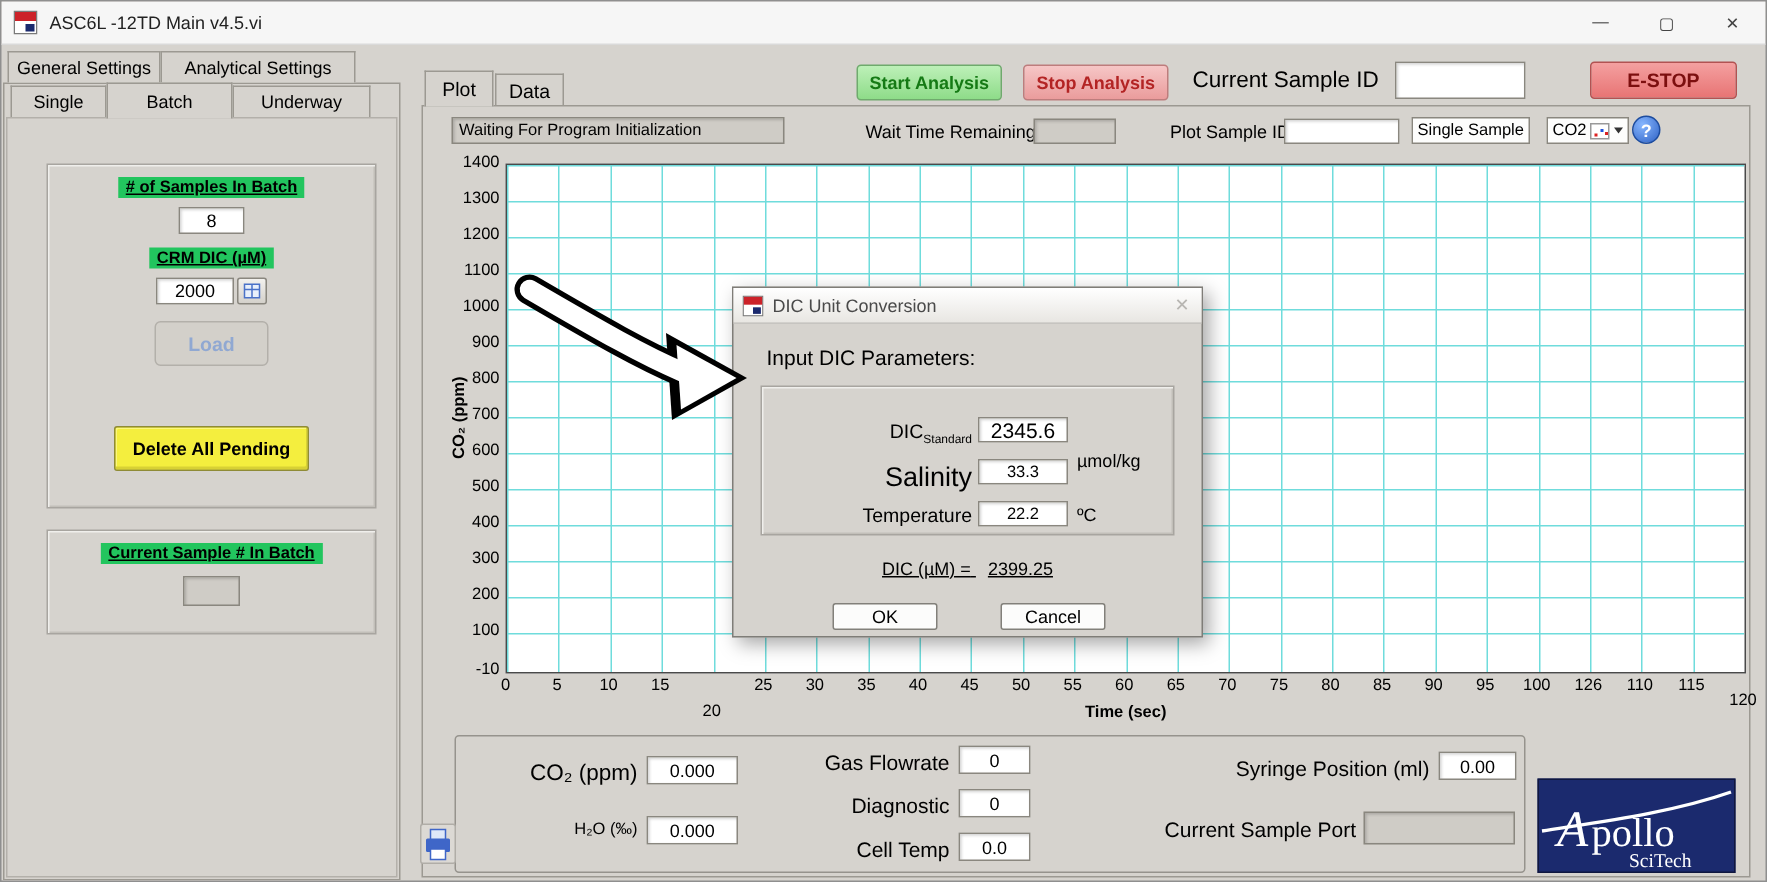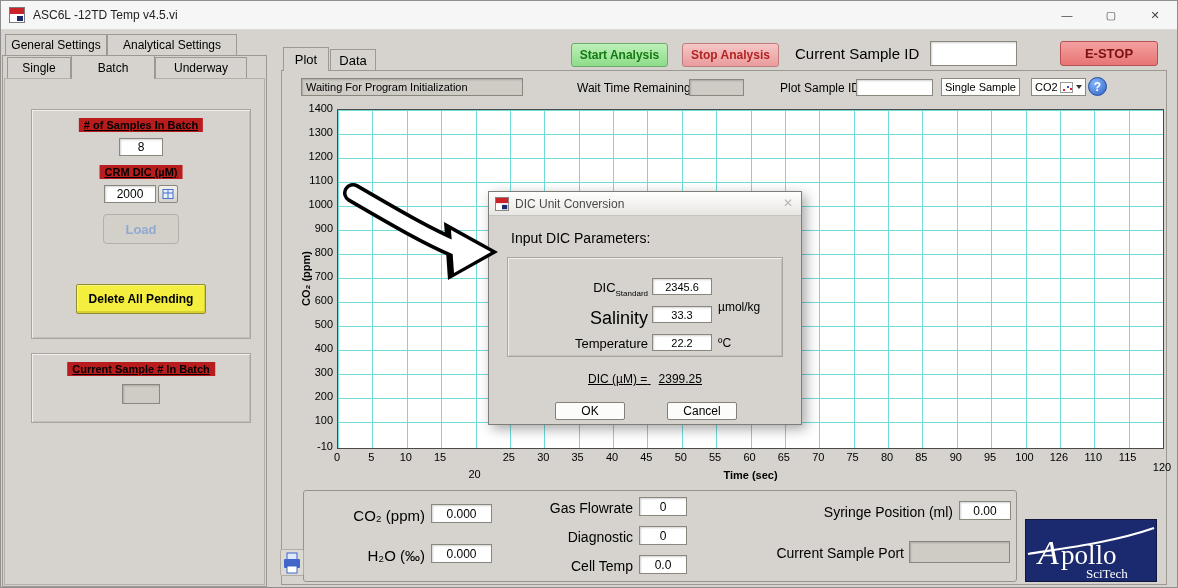--- a/index.html
+++ b/index.html
@@ -6,21 +6,21 @@
   body { font-family:"Liberation Sans", sans-serif; background:#9a9a9a; }
   .win { position:relative; width:1178px; height:588px; background:#d6d3ce; border:1px solid #8f8f8f; overflow:hidden; }
   .titlebar { position:absolute; left:0; top:0; width:100%; height:29px; background:#f6f6f6; border-bottom:1px solid #dadada; display:flex; align-items:center; padding-left:8px; z-index:10; }
   .title { font-size:12px; color:#222; margin-left:8px; }
   .wctrls { position:absolute; right:0; top:0; height:29px; display:flex; }
   .wbtn { width:44px; height:28px; display:flex; align-items:center; justify-content:center; font-size:11px; color:#444; }
   .page { position:absolute; border:1px solid #9c9992; background:#d6d3ce; }
   .tab { position:absolute; background:#d6d3ce; border:1px solid #9c9992; border-bottom:none; font-size:12px; display:flex; align-items:center; justify-content:center; color:#000; z-index:3; }
   .tab.sel { z-index:6; }
   .group { position:absolute; border:1px solid #a8a5a0; box-shadow:inset 1px 1px 0 #f0efec, inset -1px -1px 0 #c2bfb9; }
-  .blulab { position:absolute; background:#b91c1c; color:#000; font-size:11px; font-weight:bold; text-decoration:underline; padding:1px 5px; white-space:nowrap; }
+  .blulab { position:absolute; background:#22c55e; color:#000; font-size:11px; font-weight:bold; text-decoration:underline; padding:1px 5px; white-space:nowrap; }
   .field { position:absolute; background:#fff; border:1px solid #8a877f; box-shadow:inset 1px 1px 2px rgba(0,0,0,.18); font-size:12px; display:flex; align-items:center; justify-content:center; color:#000; }
   .field.gray { background:#cfccc6; }
   .field.left { justify-content:flex-start; padding-left:4px; }
   .lbl { position:absolute; color:#000; white-space:nowrap; font-size:14px; }
   .lbl.r { text-align:right; white-space:nowrap; display:block; }
   .btn { position:absolute; display:flex; align-items:center; justify-content:center; font-weight:bold; cursor:default; }
   .btn.start { background:linear-gradient(#bdf0b8,#8edc89); border:1px solid #6faa6d; border-radius:3px; color:#157a15; font-size:12px; }
   .btn.stop { background:linear-gradient(#f6c6c6,#ea9c9c); border:1px solid #bd7d7d; border-radius:3px; color:#b32424; font-size:12px; }
   .btn.estop { background:linear-gradient(#f4a0a0,#e87474); border:1px solid #b25252; border-radius:3px; color:#7c0f0f; font-size:13px; }
   .btn.load { background:#d3d0ca; border:1px solid #b3b0aa; border-radius:4px; color:#90a8d2; font-size:13px; }
@@ -53,21 +53,21 @@
 <body>
 
 <div class="win">
 
   <div class="titlebar">
     <svg width="16" height="16" viewBox="0 0 16 16">
       <rect x="0.5" y="0.5" width="15" height="15" fill="#fff" stroke="#7a7a7a"></rect>
       <rect x="1" y="1" width="14" height="6" fill="#cc2229"></rect>
       <rect x="8" y="9" width="6" height="5" fill="#1b2a6e"></rect>
     </svg>
-    <span class="title">ASC6L -12TD Temp v4.5.vi</span>
+    <span class="title">ASC6L -12TD Main v4.5.vi</span>
     <div class="wctrls">
       <span class="wbtn">—</span>
       <span class="wbtn">▢</span>
       <span class="wbtn">✕</span>
     </div>
   </div>
 
   <div class="page" style="left:1px;top:54px;width:265px;height:532px;"></div>
   <div class="tab" style="left:4px;top:33px;width:102px;height:21px;">
       <span>General Settings</span>
@@ -225,21 +225,21 @@
       <div class="ytick" style="left: 2px; top: 100.887px;">1000</div>
       <div class="ytick" style="left: 2px; top: 76.9149px;">1100</div>
       <div class="ytick" style="left: 2px; top: 52.9433px;">1200</div>
       <div class="ytick" style="left: 2px; top: 28.9716px;">1300</div>
       <div class="ytick" style="left: 2px; top: 5px;">1400</div>
     </div>
 
   <div class="panel" style="left:302px;top:489px;width:714px;height:92px;"></div>
   <div class="lbl r" style="left:302px;top:506px;width:122px;font-size:15px;">CO₂ (ppm)</div>
   <div class="field" style="left:430px;top:503px;width:61px;height:19px;">0.000</div>
-  <div class="lbl r" style="left:302px;top:546px;width:122px;font-size:15px;">H₂O (‰)</div>
+  <div class="lbl r" style="left:302px;top:546px;width:122px;font-size:11px;">H₂O (‰)</div>
   <div class="field" style="left:430px;top:543px;width:61px;height:19px;">0.000</div>
   <div class="lbl r" style="left:510px;top:499px;width:122px;">Gas Flowrate</div>
   <div class="field" style="left:638px;top:496px;width:48px;height:19px;">0</div>
   <div class="lbl r" style="left:510px;top:528px;width:122px;">Diagnostic</div>
   <div class="field" style="left:638px;top:525px;width:48px;height:19px;">0</div>
   <div class="lbl r" style="left:510px;top:557px;width:122px;">Cell Temp</div>
   <div class="field" style="left:638px;top:554px;width:48px;height:19px;">0.0</div>
   <div class="lbl r" style="left:802px;top:503px;width:150px;">Syringe Position (ml)</div>
   <div class="field" style="left:958px;top:500px;width:52px;height:19px;">0.00</div>
   <div class="lbl r" style="left:753px;top:544px;width:150px;">Current Sample Port</div>
@@ -268,21 +268,21 @@
         <rect x="0.5" y="0.5" width="15" height="15" fill="#fff" stroke="#7a7a7a"></rect>
         <rect x="1" y="1" width="14" height="6" fill="#cc2229"></rect>
         <rect x="8" y="9" width="6" height="5" fill="#1b2a6e"></rect>
       </svg>
       <span class="dlg-title-text">DIC Unit Conversion</span>
       <span class="dlg-close">✕</span>
     </div>
     <div class="lbl" style="left:22px;top:38px;font-size:14px;">Input DIC Parameters:</div>
     <div class="group" style="left:18px;top:65px;width:276px;height:100px;">
       <div class="lbl r" style="left:0;top:22px;width:140px;font-size:13px;"><span>DIC</span><sub style="font-size:8px;">Standard</sub></div>
-      <div class="field" style="left:144px;top:20px;width:60px;height:17px;font-size:11px;">2345.6</div>
+      <div class="field" style="left:144px;top:20px;width:60px;height:17px;font-size:14px;">2345.6</div>
       <div class="lbl" style="left:210px;top:22px;font-size:12px;margin-top:20px;">µmol/kg</div>
       <div class="lbl r" style="left:0;top:50px;width:140px;font-size:18px;"><span>Salinity</span><sub style="font-size:8px;"></sub></div>
       <div class="field" style="left:144px;top:48px;width:60px;height:17px;font-size:11px;">33.3</div>
       <div class="lbl" style="left:210px;top:50px;font-size:12px;"></div>
       <div class="lbl r" style="left:0;top:78px;width:140px;font-size:13px;"><span>Temperature</span><sub style="font-size:8px;"></sub></div>
       <div class="field" style="left:144px;top:76px;width:60px;height:17px;font-size:11px;">22.2</div>
       <div class="lbl" style="left:210px;top:78px;font-size:12px;">ºC</div>
     </div>
     <div class="dlg-result" style="top:180px;text-decoration:underline;">
       <span>DIC (µM) =</span>

